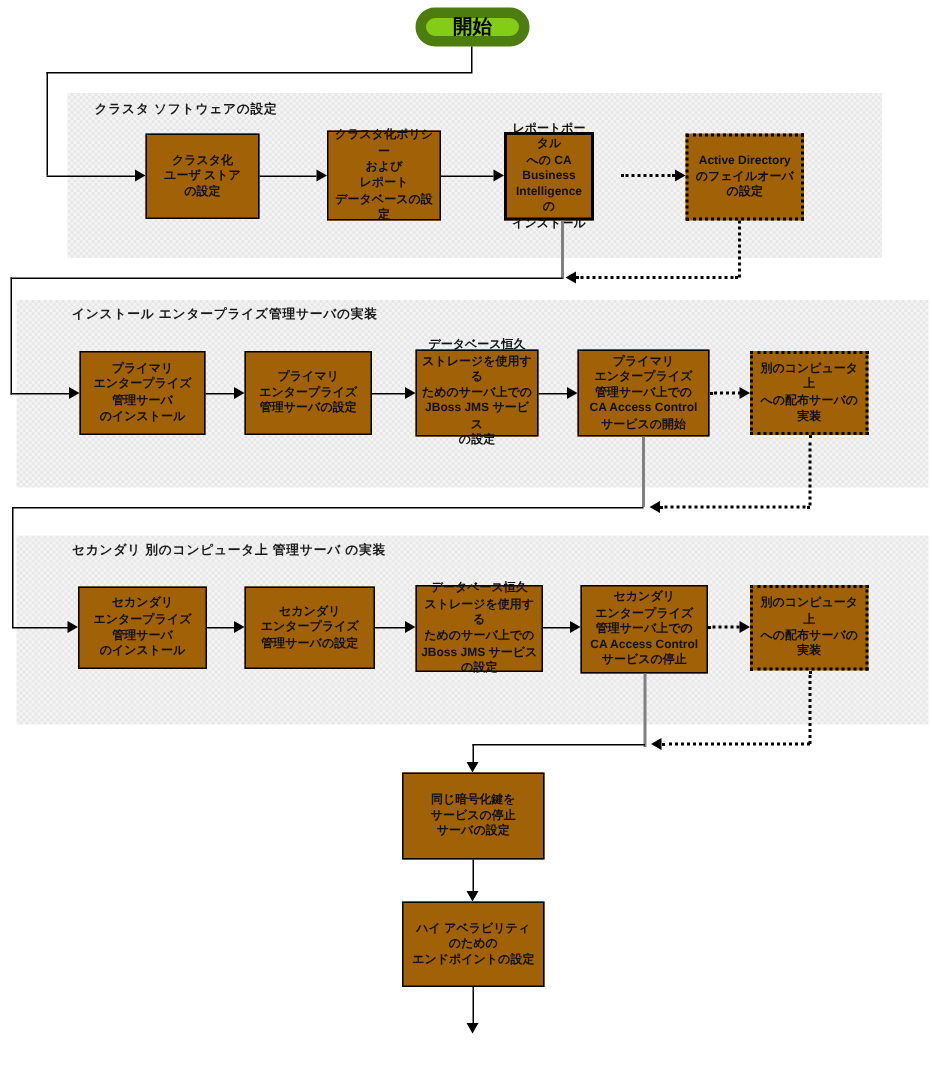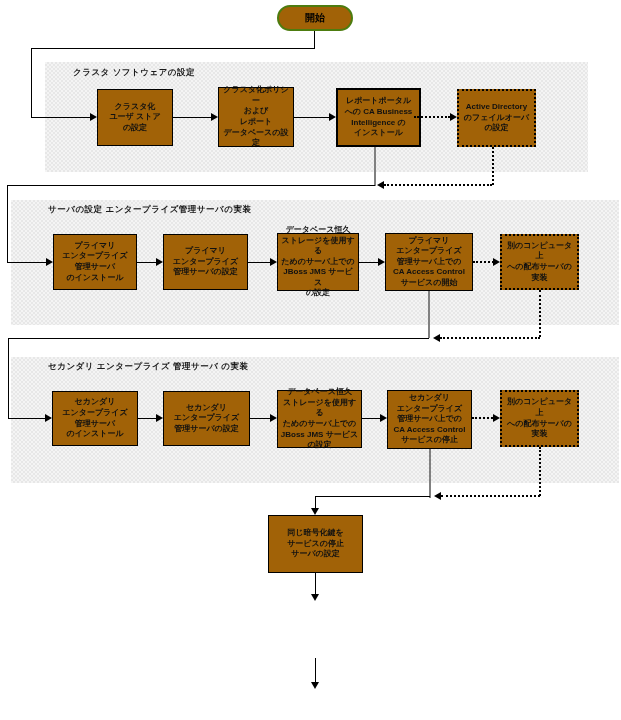--- a/index.html
+++ b/index.html
@@ -20,23 +20,23 @@
   }
   .box{
     position:absolute;background:#a16207;border:1px solid #000;
     display:flex;align-items:center;justify-content:center;text-align:center;
     font-size:8px;line-height:1.32;white-space:pre-line;letter-spacing:0;
     box-sizing:border-box;padding:2px;font-weight:bold;color:#111;
   }
   .box.thick{border-width:2px;}
   .box.dashed{border:2px dotted #000;}
   .term{
-    position:absolute;background:#a16207;border:2px solid #4d7c0f;border-radius:14px;
+    position:absolute;background:#84cc16;border:7px solid #4d7c0f;border-radius:14px;
     display:flex;align-items:center;justify-content:center;
-    font-size:10px;font-weight:bold;box-sizing:border-box;
+    font-size:13px;font-weight:bold;box-sizing:border-box;
   }
   .ln{position:absolute;background:#000;}
   .ln.h{height:1px;}
   .ln.v{width:1px;}
   .ln.gray{background:#808080;width:2px;}
   .dot-h{position:absolute;height:0;border-top:2px dotted #000;}
   .dot-v{position:absolute;width:0;border-left:2px dotted #000;}
   .ar{position:absolute;width:0;height:0;}
   .ar.r{border-top:4px solid transparent;border-bottom:4px solid transparent;border-left:7px solid #000;}
   .ar.l{border-top:4px solid transparent;border-bottom:4px solid transparent;border-right:7px solid #000;}
@@ -46,32 +46,32 @@
 <body>
 
 <div id="stage">
 
   <div class="term" style="left:277px;top:5px;width:76px;height:26px">開始</div>
 
   <div class="band" style="left:45px;top:62px;width:543px;height:110px"></div>
   <div class="band" style="left:11px;top:200px;width:608px;height:125px"></div>
   <div class="band" style="left:11px;top:357px;width:608px;height:126px"></div>
 
-  <div class="sec-title" style="left:73px;top:67px">クラスタ ソフトウェアの設定</div>
-  <div class="sec-title" style="left:48px;top:204px">サーバの設定 エンタープライズ管理サーバの実装</div>
-  <div class="sec-title" style="left:48px;top:361px">セカンダリ エンタープライズ 管理サーバ の実装</div>
+  <div class="sec-title" style="left:63px;top:67px">クラスタ ソフトウェアの設定</div>
+  <div class="sec-title" style="left:48px;top:204px">インストール エンタープライズ管理サーバの実装</div>
+  <div class="sec-title" style="left:48px;top:361px">セカンダリ 別のコンピュータ上 管理サーバ の実装</div>
 
   <div class="box" style="left:97px;top:89px;width:76px;height:57px">クラスタ化
 ユーザ ストア
 の設定</div>
   <div class="box" style="left:218px;top:87px;width:76px;height:60px">クラスタ化ポリシー
 および
 レポート
 データベースの設定</div>
-  <div class="box thick" style="left:336px;top:88px;width:85px;height:59px">レポートポータル
+  <div class="box thick" style="left:336px;top:88px;width:60px;height:59px">レポートポータル
 への CA Business
 Intelligence の
 インストール</div>
   <div class="box dashed" style="left:457px;top:89px;width:79px;height:58px">Active Directory
 のフェイルオーバ
 の設定</div>
 
   <div class="box" style="left:53px;top:234px;width:84px;height:56px">プライマリ
 エンタープライズ
 管理サーバ
@@ -110,20 +110,23 @@
 管理サーバ上での
 CA Access Control
 サービスの停止</div>
   <div class="box dashed" style="left:500px;top:390px;width:79px;height:57px">別のコンピュータ上
 への配布サーバの
 実装</div>
 
   <div class="box" style="left:268px;top:515px;width:95px;height:58px">同じ暗号化鍵を
 サービスの停止
 サーバの設定</div>
+  <div class="box" style="left:268px;top:601px;width:95px;height:57px">ハイ アベラビリティ
+のための
+エンドポイントの設定</div>
 
   <div class="ln v" style="left:314px;top:31px;height:17px"></div>
   <div class="ln h" style="left:31px;top:48px;width:284px"></div>
   <div class="ln v" style="left:31px;top:48px;height:69px"></div>
   <div class="ln h" style="left:31px;top:117px;width:60px"></div>
   <div class="ar r" style="left:90px;top:113px"></div>
 
   <div class="ln h" style="left:173px;top:117px;width:38px"></div>
   <div class="ar r" style="left:211px;top:113px"></div>
   <div class="ln h" style="left:294px;top:117px;width:35px"></div>

